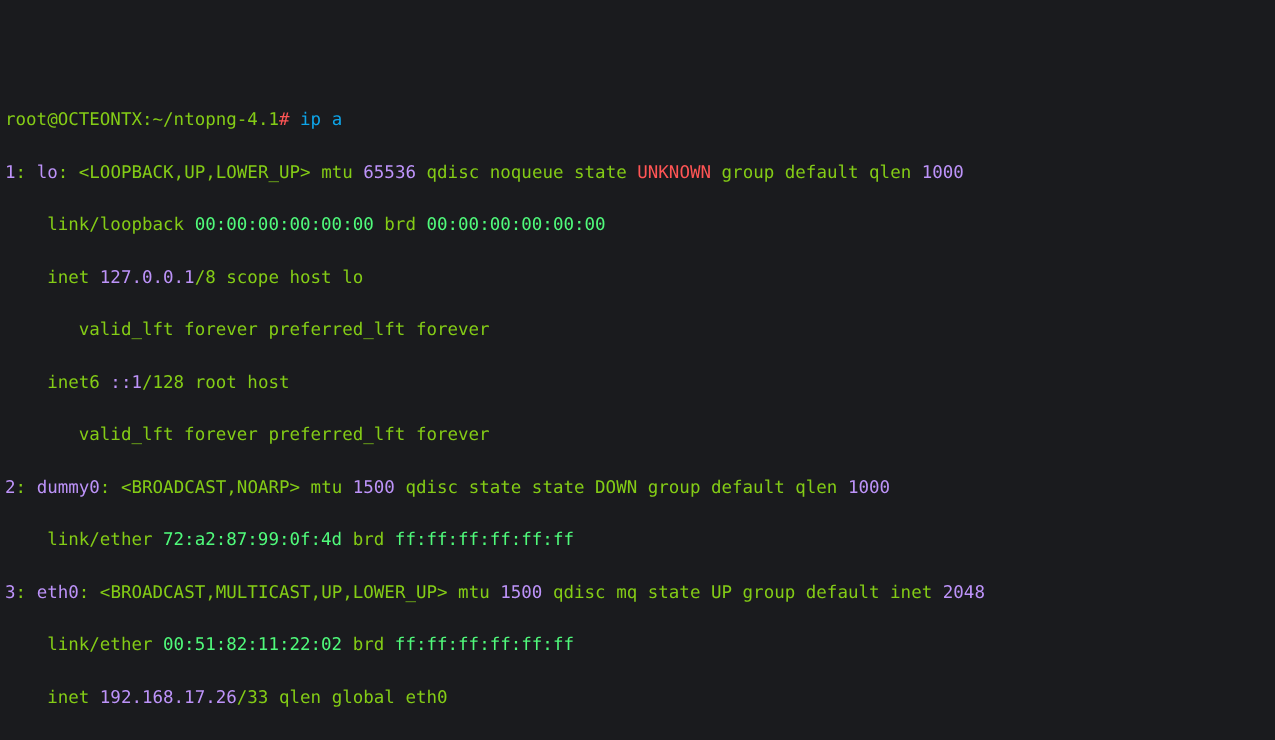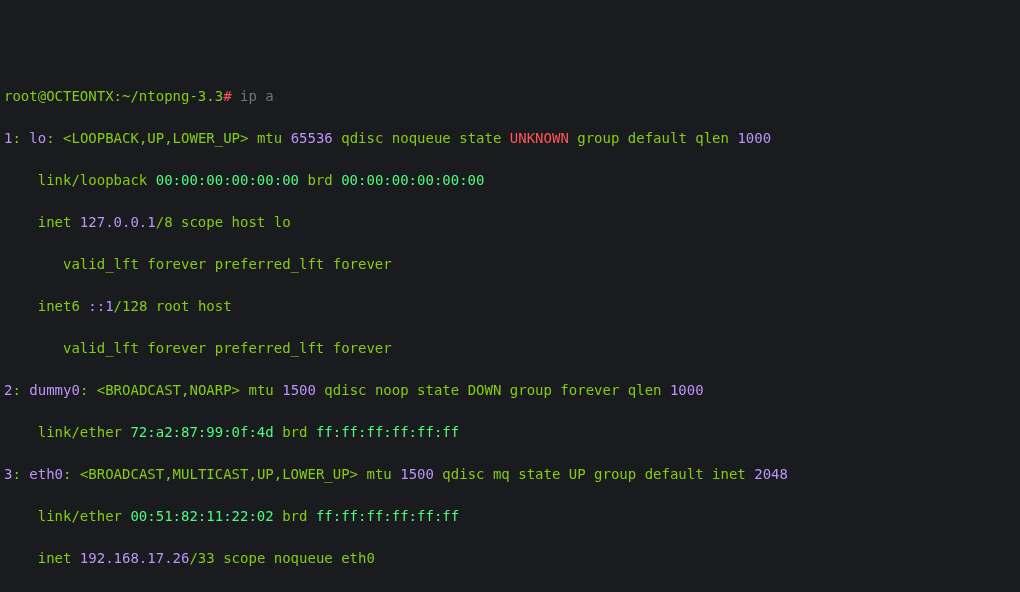--- a/index.html
+++ b/index.html
@@ -9,40 +9,40 @@
       font-family: 'Menlo', 'Monaco', 'Consolas', monospace;
       font-size: 14px;
       line-height: 1.5;
       padding: 2px 4px;
       white-space: pre;
     }
     .line { white-space: pre; }
     .white { color: #84cc16; }
     .purple { color: #bd93f9; }
     .green { color: #50fa7b; margin-top: 36px; }
-    .cyan { color: #737373; }
+    .cyan { color: #0ea5e9; }
     .red { color: #ff5555; }
   </style>
 </head>
 <body>
 
 
 
-<div class="line"><span class="white">root@OCTEONTX</span><span class="white">:</span><span class="white">~/ntopng-3.3</span><span class="red">#</span><span class="cyan"> ip a</span></div>
+<div class="line"><span class="white">root@OCTEONTX</span><span class="white">:</span><span class="white">~/ntopng-4.1</span><span class="red">#</span><span class="cyan"> ip a</span></div>
 <div class="line"><span class="purple">1</span><span class="white">:</span><span class="purple"> lo</span><span class="white">:</span><span class="white"> &lt;LOOPBACK,UP,LOWER_UP&gt;</span><span class="white"> mtu </span><span class="purple">65536</span><span class="white"> qdisc noqueue state </span><span class="red">UNKNOWN</span><span class="white"> group default qlen </span><span class="purple">1000</span></div>
 <div class="line"><span class="white">    link/loopback </span><span class="green">00:00:00:00:00:00</span><span class="white"> brd </span><span class="green">00:00:00:00:00:00</span></div>
 <div class="line"><span class="white">    inet </span><span class="purple">127.0.0.1</span><span class="white">/8</span><span class="white"> scope host lo</span></div>
 <div class="line"><span class="white">       valid_lft forever preferred_lft forever</span></div>
 <div class="line"><span class="white">    inet6 </span><span class="purple">::1</span><span class="white">/128</span><span class="white"> root host</span></div>
 <div class="line"><span class="white">       valid_lft forever preferred_lft forever</span></div>
-<div class="line"><span class="purple">2</span><span class="white">:</span><span class="purple"> dummy0</span><span class="white">:</span><span class="white"> &lt;BROADCAST,NOARP&gt;</span><span class="white"> mtu </span><span class="purple">1500</span><span class="white"> qdisc noop state DOWN group forever qlen </span><span class="purple">1000</span></div>
+<div class="line"><span class="purple">2</span><span class="white">:</span><span class="purple"> dummy0</span><span class="white">:</span><span class="white"> &lt;BROADCAST,NOARP&gt;</span><span class="white"> mtu </span><span class="purple">1500</span><span class="white"> qdisc state state DOWN group default qlen </span><span class="purple">1000</span></div>
 <div class="line"><span class="white">    link/ether </span><span class="green">72:a2:87:99:0f:4d</span><span class="white"> brd </span><span class="green">ff:ff:ff:ff:ff:ff</span></div>
 <div class="line"><span class="purple">3</span><span class="white">:</span><span class="purple"> eth0</span><span class="white">:</span><span class="white"> &lt;BROADCAST,MULTICAST,UP,LOWER_UP&gt;</span><span class="white"> mtu </span><span class="purple">1500</span><span class="white"> qdisc mq state UP group default inet </span><span class="purple">2048</span></div>
 <div class="line"><span class="white">    link/ether </span><span class="green">00:51:82:11:22:02</span><span class="white"> brd </span><span class="green">ff:ff:ff:ff:ff:ff</span></div>
-<div class="line"><span class="white">    inet </span><span class="purple">192.168.17.26</span><span class="white">/33</span><span class="white"> scope noqueue eth0</span></div>
+<div class="line"><span class="white">    inet </span><span class="purple">192.168.17.26</span><span class="white">/33</span><span class="white"> qlen global eth0</span></div>
 <div class="line"></div>
 
 
 
 
 
 
 
 
 

